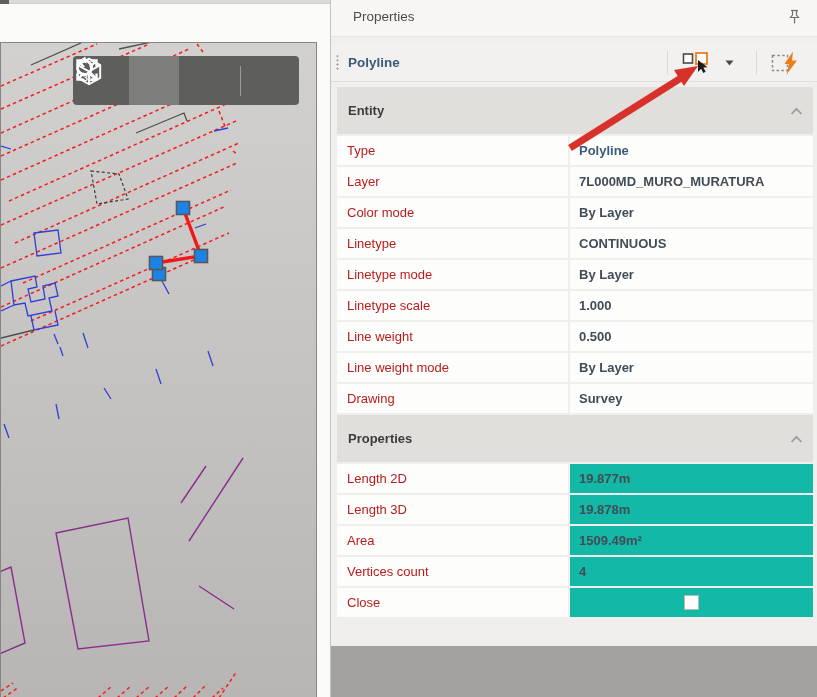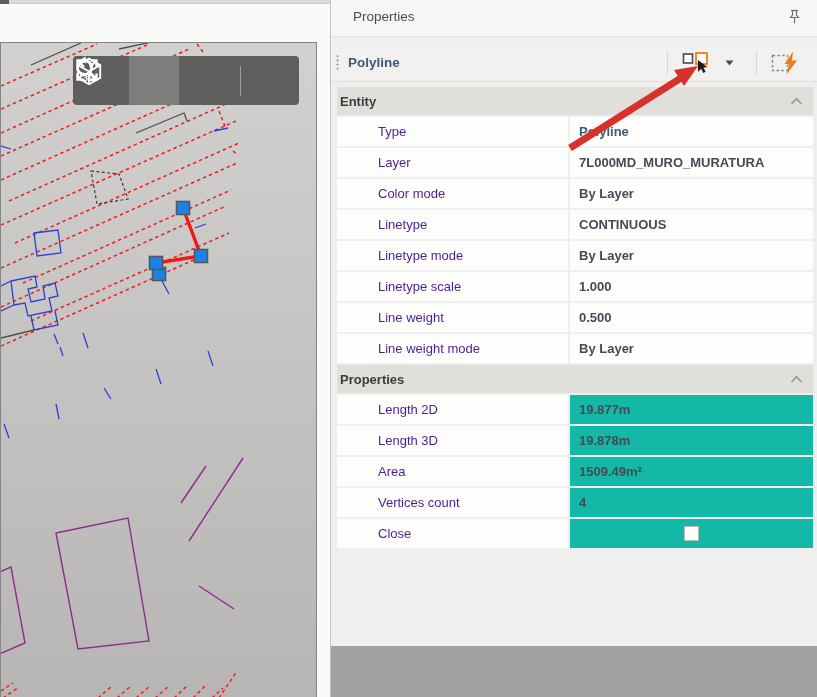--- a/index.html
+++ b/index.html
@@ -50,25 +50,25 @@
   .drag-dots{width:3px;height:17px;margin-left:5px;
     background-image:radial-gradient(circle,#aeaca9 1.1px,transparent 1.3px);
     background-size:3px 4.2px;background-repeat:repeat-y}
   .sel-title{margin-left:9px;font-size:13.5px;font-weight:bold;color:#3c5a7a}
   .sel-icons{position:absolute;right:0;top:0;height:100%;display:flex;align-items:center}
   .vsep{width:1px;height:24px;background:#dbd9d5;margin:0 10px}
   .icon-btn{display:flex;align-items:center;justify-content:center;padding:2px 4px;cursor:pointer}
   .caret-btn{padding:2px 12px}
 
   #prop-grid{position:absolute;top:87px;left:6px;width:476px}
-  .psec{height:28px;margin-bottom:2px;background:#e1dfdc;display:flex;align-items:center;padding:0 10px 0 3px;box-sizing:border-box}
+  .psec{height:47px;margin-bottom:2px;background:#e1dfdc;display:flex;align-items:center;padding:0 10px 0 11px;box-sizing:border-box}
   .psec-title{font-size:13px;font-weight:bold;color:#3c3c3c;flex:1}
   .prow{display:flex;gap:2px;height:29px;margin-bottom:2px}
   .pcell{box-sizing:border-box;display:flex;align-items:center}
-  .plabel{width:231px;background:#fdfdfc;padding-left:41px;font-size:13px;color:#4c1d95}
+  .plabel{width:231px;background:#fdfdfc;padding-left:10px;font-size:13px;color:#b91c1c}
   .pvalue{flex:1;background:#fdfdfc;padding:0 9px;font-size:13px;font-weight:bold;color:#424c55}
   .pvalue.ro{background:#14b8a6}
   .pvalue.right{justify-content:flex-start}
   .vtext.emph{color:#3c5a7a}
   .swatch{width:30px;height:12px;margin-right:7px;border:1px solid #00006e;box-sizing:border-box}
   .checkbox{width:15px;height:15px;background:#fdfdfd;border:1px solid #b9b7b3;box-sizing:border-box;margin:0 auto;cursor:pointer}
   .panel-footer{position:absolute;left:0;right:0;top:646px;bottom:0;background:#a3a2a0}
 
   
   #arrow-overlay{position:absolute;left:0;top:0;pointer-events:none;z-index:50}
@@ -293,20 +293,26 @@
         <div class="pcell pvalue right">
           <span class="vtext">0.500</span>
         </div>
       </div>
       <div class="prow">
         <div class="pcell plabel">Line weight mode</div>
         <div class="pcell pvalue">
           <span class="vtext">By Layer</span>
         </div>
       </div>
+      <div class="prow">
+        <div class="pcell plabel">Drawing</div>
+        <div class="pcell pvalue">
+          <span class="vtext">Survey</span>
+        </div>
+      </div>
       <div class="psec">
         <span class="psec-title">Properties</span>
         <svg class="chev" width="13" height="8" viewBox="0 0 13 8">
           <path d="M1.5,7 L6.5,1.8 L11.5,7" fill="none" stroke="#9b9b9b" stroke-width="1.7"></path>
         </svg>
       </div>
       <div class="prow">
         <div class="pcell plabel">Length 2D</div>
         <div class="pcell pvalue ro right">
           <span class="vtext">19.877m</span>

